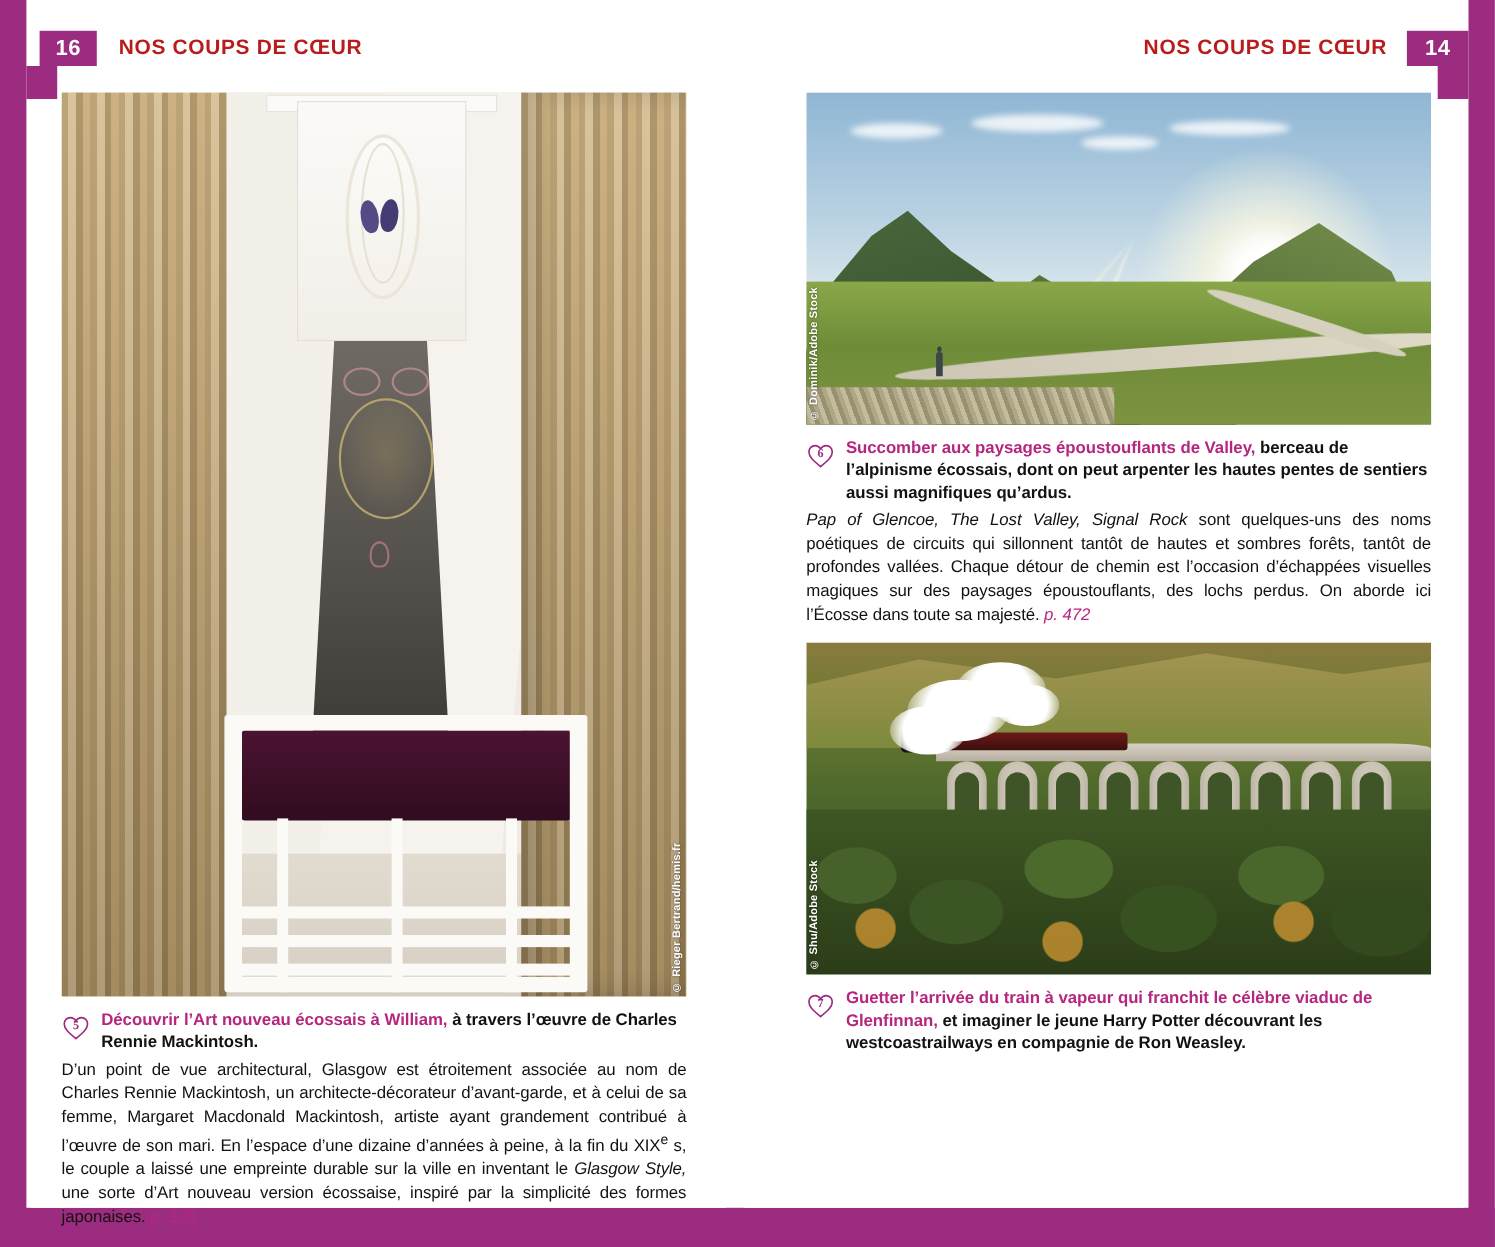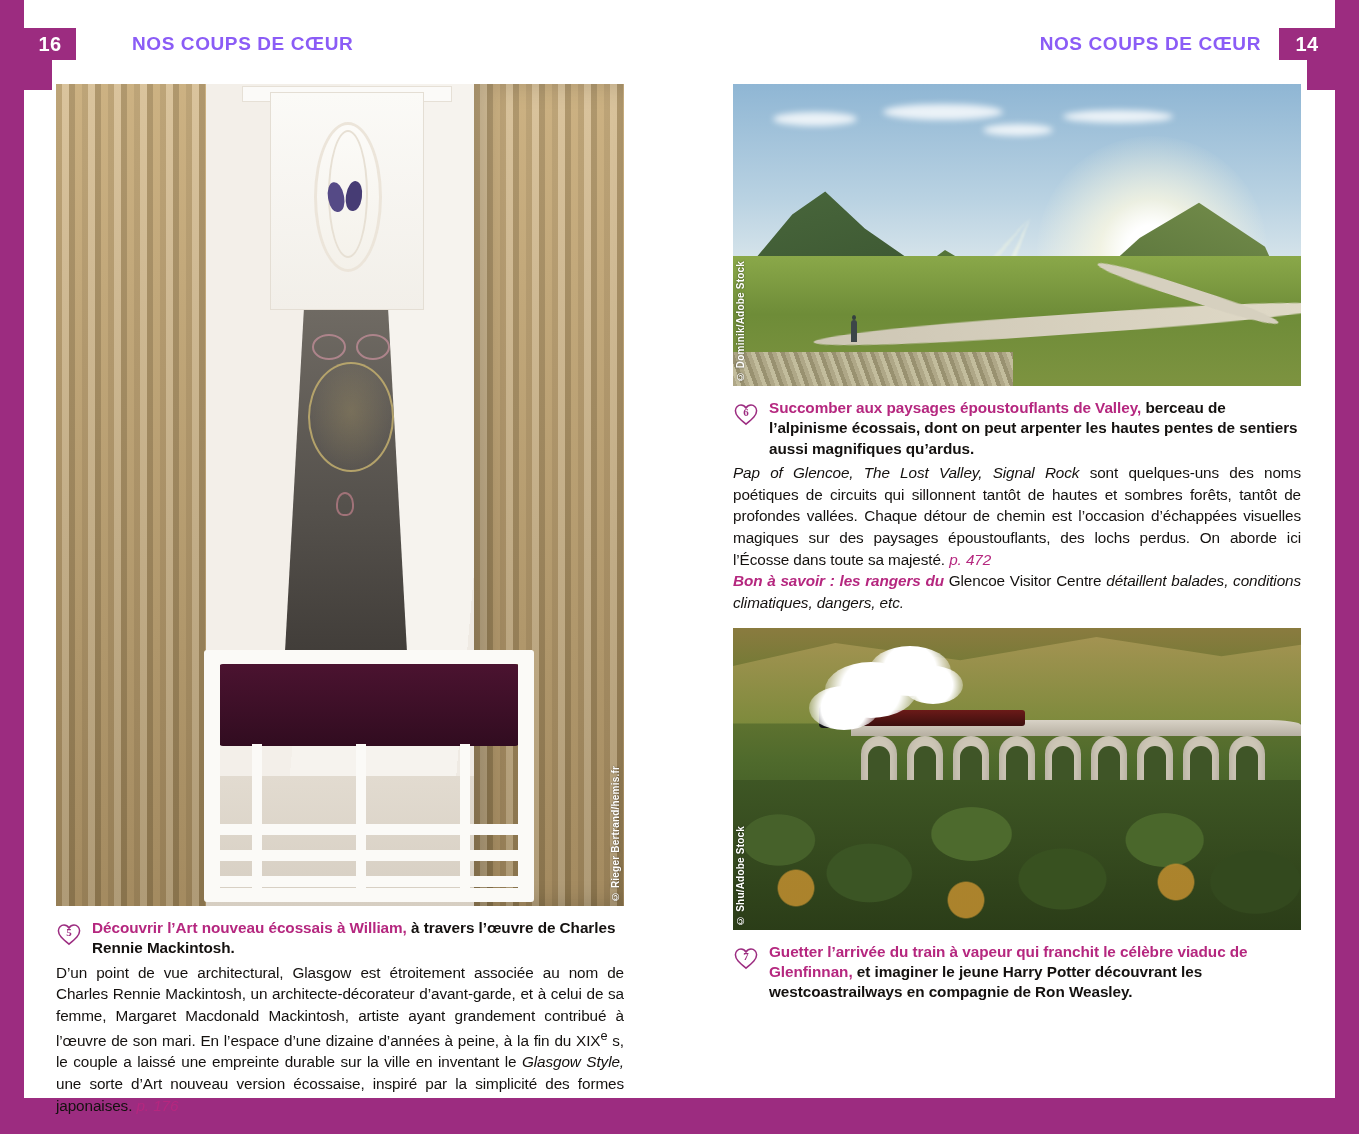--- a/index.html
+++ b/index.html
@@ -31,36 +31,36 @@
   .page.right { left: 676px; width: 659px;  height: 1098px; }
 
   
   .running-head {
     position: absolute;
     top: 28px;
     height: 32px;
     display: flex;
     align-items: center;
   }
-  .running-head.left  { left: 24px; gap: 36px; }
+  .running-head.left  { left: 36px; }
   .running-head.right { right: 24px; flex-direction: row; }
 
   .folio {
     background: #9c2c80;
     color: #ffffff;
     font-weight: bold;
     font-size: 20px;
     letter-spacing: .5px;
     width: 52px; height: 32px;
     display: flex; align-items: center; justify-content: center;
   }
   .folio.right { width: 56px; }
 
   .rh-title {
-    color: #8b5cf6;
+    color: #b91c1c;
     font-weight: bold;
     font-size: 19px;
     letter-spacing: .6px;
     text-align: right;
   }
   .running-head.left  .rh-title { margin-left: 20px; }
   .running-head.right .rh-title { margin-right: 18px; }
 
   
   .folio-notch {
@@ -412,21 +412,20 @@
             <path d="M13 23.2 C6.2 17.6 2.4 14.2 2.4 9.8 C2.4 6.5 4.9 4.1 8 4.1 C10 4.1 11.8 5.2 13 7 C14.2 5.2 16 4.1 18 4.1 C21.1 4.1 23.6 6.5 23.6 9.8 C23.6 14.2 19.8 17.6 13 23.2 Z" fill="none" stroke="#9c2c80" stroke-width="1.5"></path>
           </svg>
           <span class="heart-num">6</span>
         </div>
         <div class="head-text">
           <span class="hl">Succomber  aux paysages époustouflants de Valley,</span><span> berceau de l’alpinisme écossais, dont on peut arpenter les hautes pentes de sentiers aussi magnifiques qu’ardus.</span>
         </div>
       </div>
       <div class="body-text">
         <p class="tight"><span class="it">Pap of Glencoe, The Lost Valley, Signal Rock</span><span> sont quelques-uns des noms poétiques de circuits qui sillonnent tantôt de hautes et sombres forêts, tantôt de profondes vallées. Chaque détour de chemin est l’occasion d’échappées visuelles magiques sur des paysages époustouflants, des lochs perdus. On aborde ici l’Écosse dans toute sa majesté. </span><span class="pg">p. 472</span></p>
-        <p class="tight ital-block"><span class="bas">Bon à savoir : les rangers du</span><span style="font-style:normal"> Glencoe Visitor Centre </span><span>détaillent balades, conditions climatiques, dangers, etc.</span></p>
       </div>
     </div>
 
     <div class="photo photo-viaduct" style="margin-top:14px;">
       <div class="pc-bg"></div>
       <div class="pc-hill"></div>
       <div class="pc-viaduct">
         <div class="pc-deck"></div>
         <div class="pc-arch" style="left:10px;"></div>
           <div class="pc-archgap" style="left:17px;"></div>

